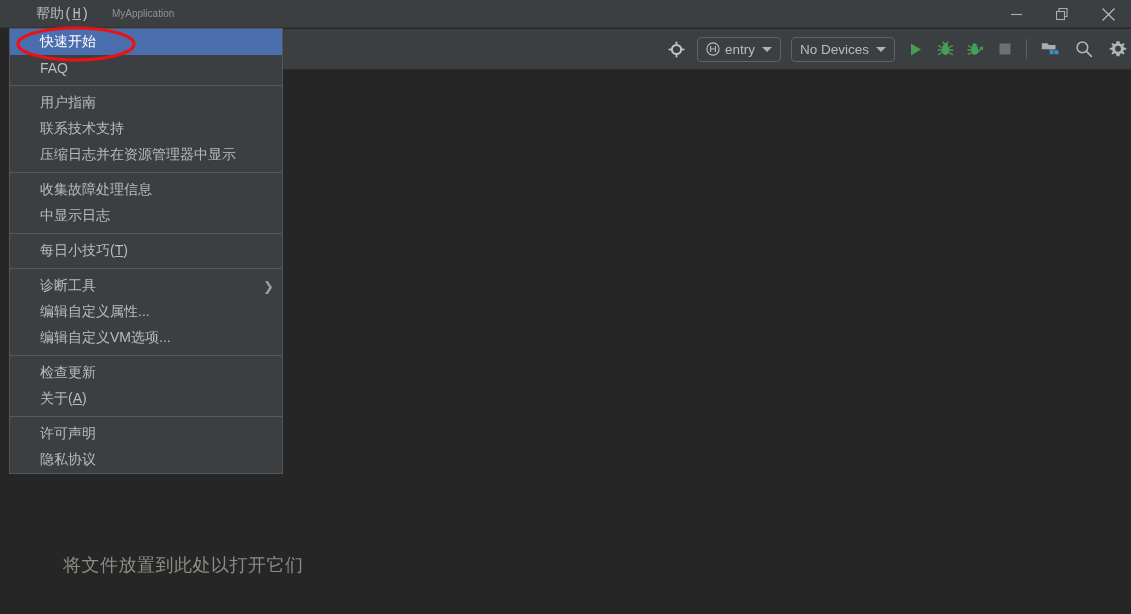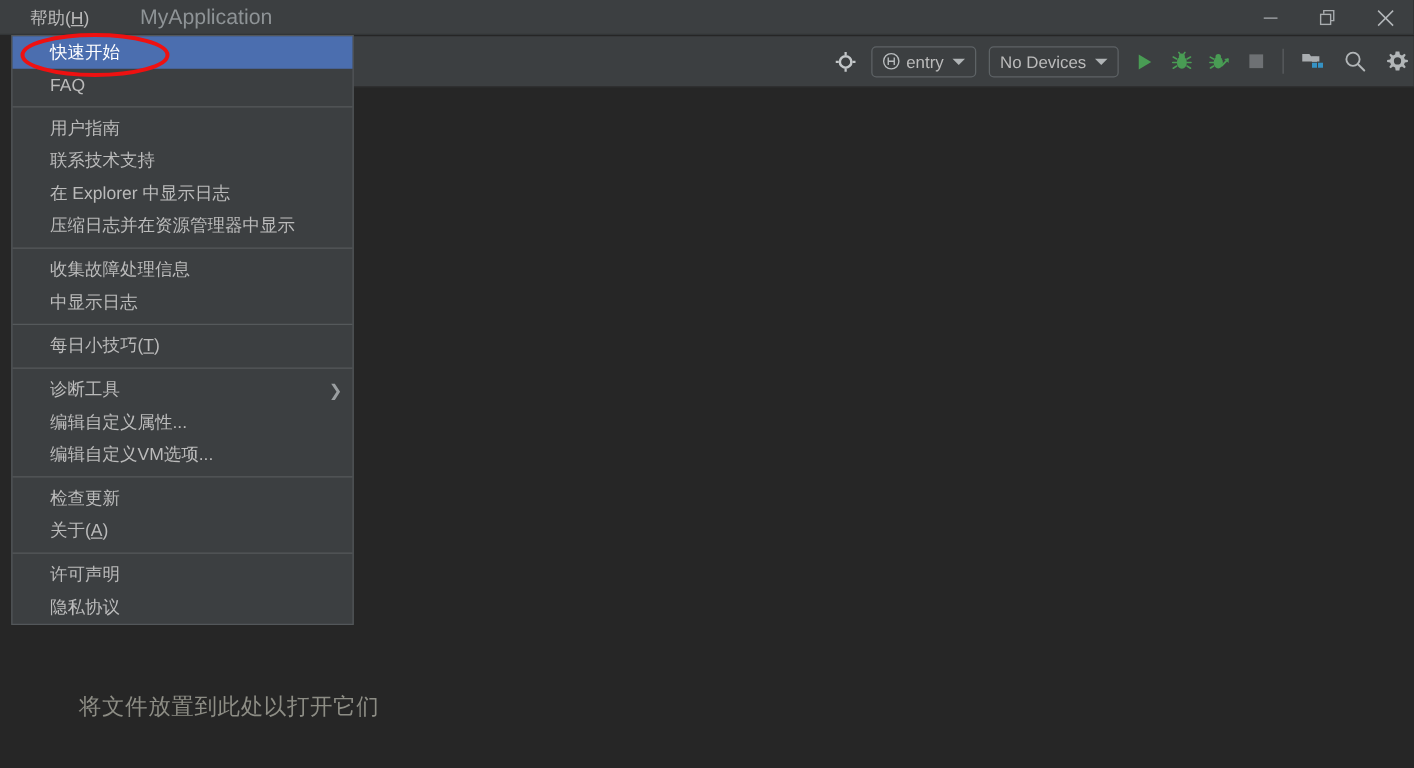--- a/index.html
+++ b/index.html
@@ -25,45 +25,46 @@
   .titlebar {
     position: absolute;
     left: 0; top: 0;
     width: 1131px; height: 28px;
     background: #3c3f41;
     border-bottom: 1px solid #323537;
     box-sizing: border-box;
   }
   .menubar {
     position: absolute;
-    left: 4px; top: 0;
+    left: 16px; top: 0;
     height: 28px;
     display: flex;
     align-items: center;
+    font-family: Liberation Mono, monospace;
   }
   .menubar-stub {
     width: 10px; height: 28px;
   }
   .menubar-item {
     padding: 0 10px;
     height: 28px;
     line-height: 28px;
     font-size: 14px;
     color: #bbbbbb;
     white-space: nowrap;
   }
   .menubar-item .mn {
     text-decoration: underline;
   }
   .app-title {
     position: absolute;
     left: 112px; top: 0;
     height: 28px;
     line-height: 28px;
-    font-size: 17px;
+    font-size: 10px;
     color: #8e9396;
     white-space: nowrap;
   }
   .winbtns {
     position: absolute;
     right: 0; top: 0;
     height: 28px;
     display: flex;
     align-items: center;
   }
@@ -339,23 +340,20 @@
         <span class="label">FAQ</span>
       </div>
       <div class="menu-sep"></div>
       <div class="menu-item">
         <span class="label">用户指南</span>
       </div>
       <div class="menu-item">
         <span class="label">联系技术支持</span>
       </div>
       <div class="menu-item">
-        <span class="label">在 Explorer 中显示日志</span>
-      </div>
-      <div class="menu-item">
         <span class="label">压缩日志并在资源管理器中显示</span>
       </div>
       <div class="menu-sep"></div>
       <div class="menu-item">
         <span class="label">收集故障处理信息</span>
       </div>
       <div class="menu-item">
         <span class="label">中显示日志</span>
       </div>
       <div class="menu-sep"></div>

